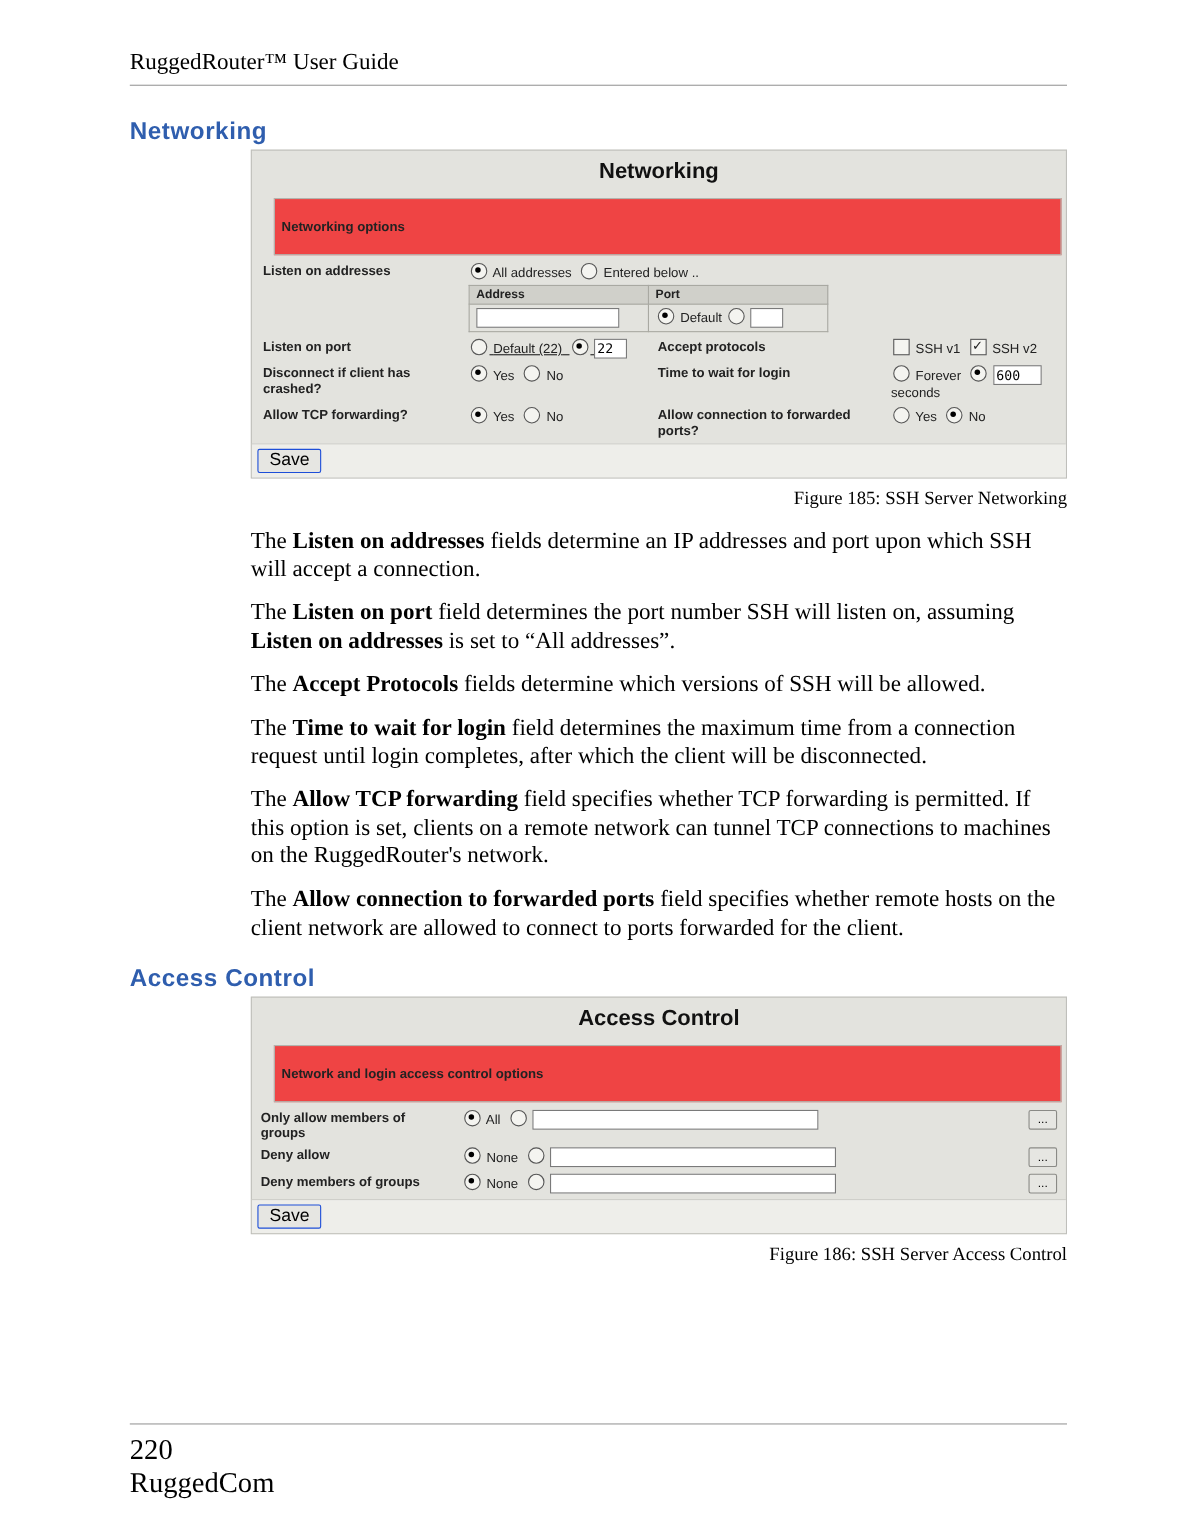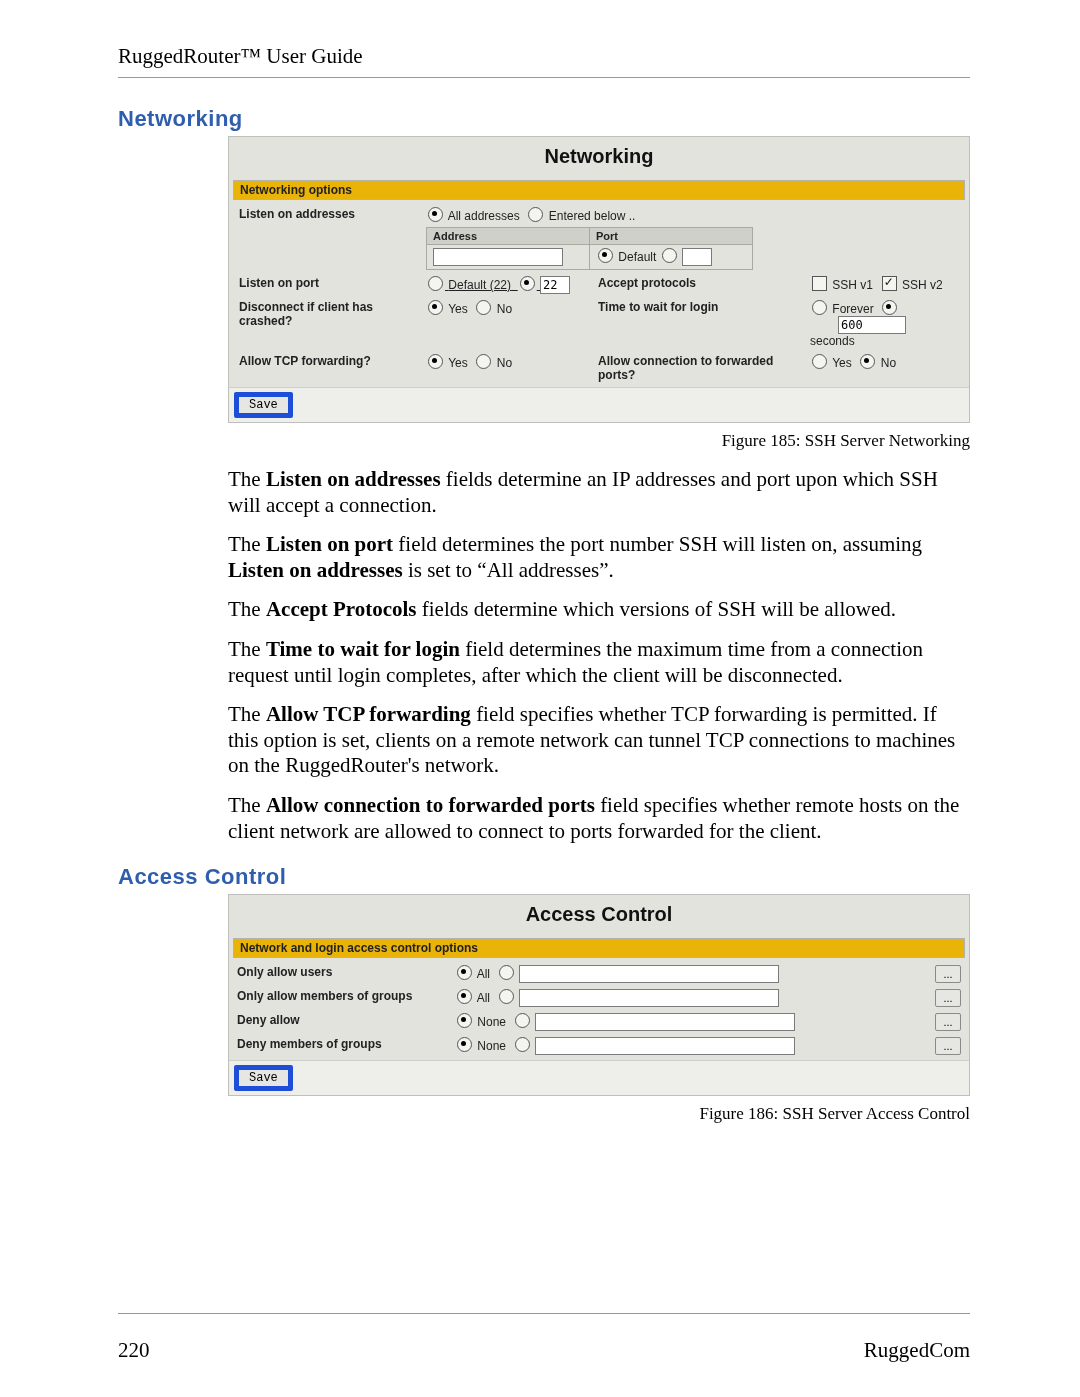--- a/index.html
+++ b/index.html
@@ -40,26 +40,26 @@
     color: #222;
   }
   .panel-title {
     text-align: center;
     font-weight: 700;
     font-size: 20px;
     padding: 8px 0 10px 0;
     color: #111;
   }
   .section-bar {
-    background: #eab308;
+    background: #ef4444;
     border: 1px solid #b3b3ad;
     font-weight: 700;
     font-size: 12px;
-    padding: 2px 6px;
-    margin: 2px 4px 4px 4px;
+    padding: 18px 6px;
+    margin: 2px 4px 4px 20px;
   }
   .grid-outer {
     padding: 0 4px 2px 4px;
   }
   table.form-grid {
     width: 100%;
     border-collapse: collapse;
     font-size: 12px;
   }
   table.form-grid td {
@@ -96,21 +96,21 @@
     font-family: monospace;
     font-size: 12px;
     border: 1px solid #7a7a7a;
     background: #fff;
     height: 18px;
     box-sizing: border-box;
     padding: 0 2px;
   }
   input.textin.w120 { width: 130px; }
   input.textin.w28  { width: 30px; }
-  input.textin.w40  { width: 68px; margin-left: 28px; }
+  input.textin.w40  { width: 44px; }
   input.textin.w260 { width: 260px; }
   .radio {
     display: inline-block;
     width: 13px; height: 13px;
     border: 1px solid #555;
     border-radius: 50%;
     vertical-align: -2px;
     margin: 0 2px 0 2px;
     background: #f4f4f0;
     position: relative;
@@ -138,25 +138,25 @@
     left: 1px; top: -2px;
     font-size: 12px;
     line-height: 14px;
   }
   .save-row {
     background: #eeeeea;
     padding: 4px 5px;
     border-top: 1px solid #cfcfca;
   }
   button.save {
-    font-family: Liberation Mono, monospace;
-    font-size: 12px;
+    font-family: Liberation Sans, sans-serif;
+    font-size: 16px;
     padding: 1px 10px;
     background: #e6e6e2;
-    border: 5px solid #1d4ed8;
+    border: 1px solid #1d4ed8;
     border-radius: 2px;
   }
   button.ellipsis {
     font-family: Arial, sans-serif;
     font-size: 11px;
     width: 26px;
     height: 18px;
     padding: 0;
     background: #e6e6e2;
     border: 1px solid #8a8a86;
@@ -175,24 +175,25 @@
     font-size: 21px;
     line-height: 1.22;
     margin: 0 0 14px 110px;
   }
   .content-p b { font-weight: 700; }
   .footer {
     position: absolute;
     left: 118px; right: 110px;
     bottom: 34px;
     border-top: 1px solid #999;
-    padding-top: 24px;
+    padding-top: 8px;
     display: flex;
     justify-content: space-between;
-    font-size: 21px;
+    font-size: 26px;
+    flex-direction: column;
   }
   .ac-row td { padding: 3px 4px !important; }
   .ac-field { white-space: nowrap; }
 </style>
 </head>
 <body>
 
 <div class="page">
 
   <div class="header-line">
@@ -313,30 +314,20 @@
   </p>
 
   <div class="section-heading" style="margin-top:20px;">Access Control</div>
 
   <div class="panel">
     <div class="panel-title">Access Control</div>
     <div class="section-bar">Network and login access control options</div>
     <div class="grid-outer">
       <table class="form-grid">
         <tbody>
-            <tr class="ac-row">
-          <td class="lbl" style="width:210px;">Only allow users</td>
-          <td class="ac-field">
-            <span class="radio sel"></span>
-            <span>All</span>
-            &nbsp;<span class="radio"></span>
-            <input class="textin w260" style="">
-          </td>
-          <td style="text-align:right;"><button class="ellipsis">...</button></td>
-        </tr>
         <tr class="ac-row">
           <td class="lbl">Only allow members of groups</td>
           <td class="ac-field">
             <span class="radio sel"></span>
             <span>All</span>
             &nbsp;<span class="radio"></span>
             <input class="textin w260" style="">
           </td>
           <td style="text-align:right;"><button class="ellipsis">...</button></td>
         </tr>

